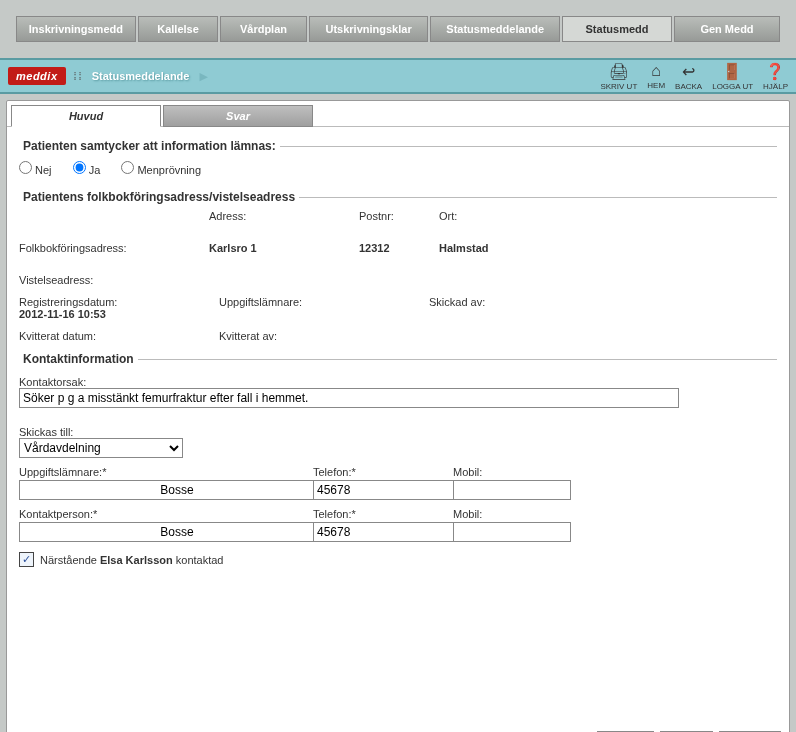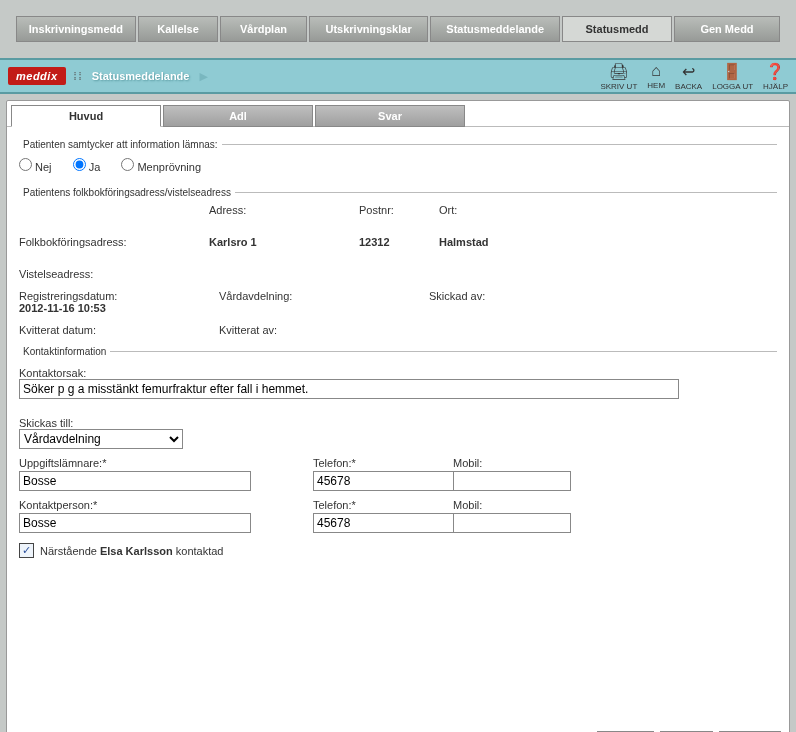--- a/index.html
+++ b/index.html
@@ -83,42 +83,43 @@
     background: linear-gradient(to bottom, #bfbfbf, #9f9f9f);
     color: #fff;
     font-weight: bold;
     padding: 4px 0;
     width: 150px;
     text-align: center;
     border: 1px solid #888;
     margin-bottom: -1px;
     cursor: pointer;
     font-size: 11px;
+    font-style: italic;
   }
   .sub-tab.active {
     background: #fff;
     color: #333;
     border-bottom: 1px solid #fff;
   }
 
   .form-body {
     padding: 8px 12px;
     color: #333;
   }
 
   fieldset {
     border: none;
     border-top: 1px solid #bbb;
     margin-top: 4px;
     padding-top: 6px;
     margin-bottom: 10px;
   }
   legend {
-    font-weight: normal;
-    font-size: 10px;
+    font-weight: bold;
+    font-size: 12px;
     padding: 0 4px;
   }
 
   .consent-row { margin-top: 2px; padding-bottom: 4px; }
   .consent-row label { margin-right: 18px; }
 
   .grid-labels { display: grid; grid-template-columns: 190px 150px 80px 150px; row-gap: 20px; }
   .lbl { font-weight: normal; }
   .val { font-weight: bold; }
 
@@ -140,21 +141,21 @@
     font-size: 12px;
     width: 164px;
     height: 20px;
     background: #fff;
   }
 
   .cols { display: flex; margin-top: 4px; gap: 4px; }
   .col-a { width: 290px; }
   .col-b { width: 136px; }
   .col-c { width: 126px; }
-  .col-a .text-input { width: 232px; height: 20px; }
+  .col-a .text-input { width: 316px; height: 20px; text-align: center; }
   .col-b .text-input { width: 142px; height: 20px; }
   .col-c .text-input { width: 118px; height: 20px; }
 
   .margin-b { margin-bottom: 2px; }
 
   .checkbox-row { margin-top: 10px; display: flex; align-items: center; }
   .chk {
     width: 15px; height: 15px;
     border: 1px solid #444;
     background: #eef4fb;
@@ -205,21 +206,20 @@
     <div class="h-icon"><span class="glyph">⌂</span><span>HEM</span></div>
     <div class="h-icon"><span class="glyph">↩</span><span>BACKA</span></div>
     <div class="h-icon"><span class="glyph">🚪</span><span>LOGGA UT</span></div>
     <div class="h-icon"><span class="glyph">❓</span><span>HJÄLP</span></div>
   </div>
 </div>
 
 <div class="main-panel">
   <div class="sub-tabs">
     <div class="sub-tab active">Huvud</div>
-    <div class="sub-tab">Adl</div>
     <div class="sub-tab">Svar</div>
   </div>
 
   <div class="form-body">
     <fieldset>
       <legend>Patienten samtycker att information lämnas:</legend>
       <div class="consent-row">
         <label><input type="radio" name="consent" style=""> <span>Nej</span></label>
         <label><input type="radio" name="consent" checked="" style=""> <span>Ja</span></label>
         <label><input type="radio" name="consent" style=""> <span>Menprövning</span></label>
@@ -245,21 +245,21 @@
           <span></span>
       </div>
     </fieldset>
 
     <div class="meta-block">
       <div>
         <div class="lbl">Registreringsdatum:</div>
         <div class="val">2012-11-16 10:53</div>
       </div>
       <div>
-        <div class="lbl">Vårdavdelning:</div>
+        <div class="lbl">Uppgiftslämnare:</div>
       </div>
       <div>
         <div class="lbl">Skickad av:</div>
       </div>
       <div>
         <div class="lbl">Kvitterat datum:</div>
       </div>
       <div>
         <div class="lbl">Kvitterat av:</div>
       </div>

